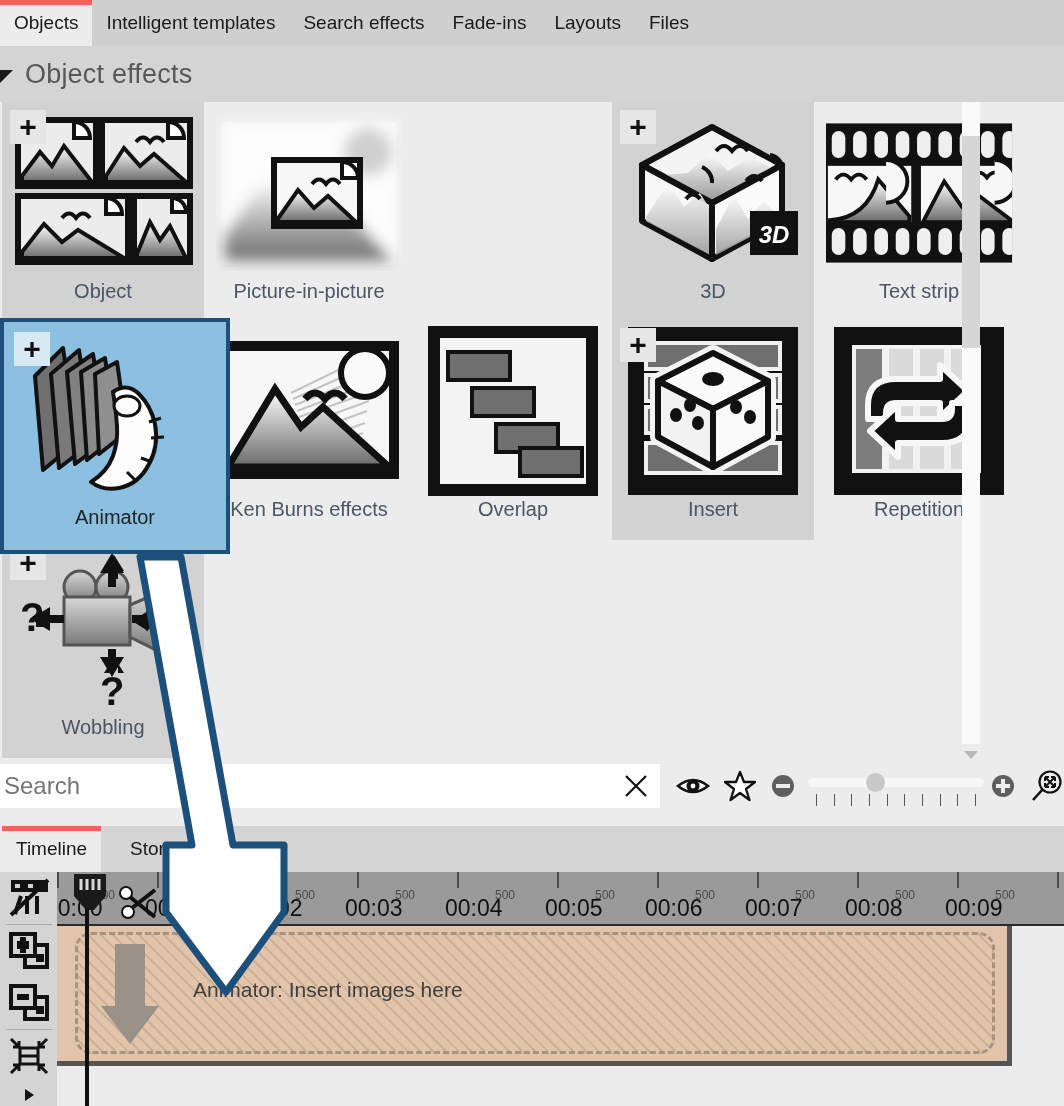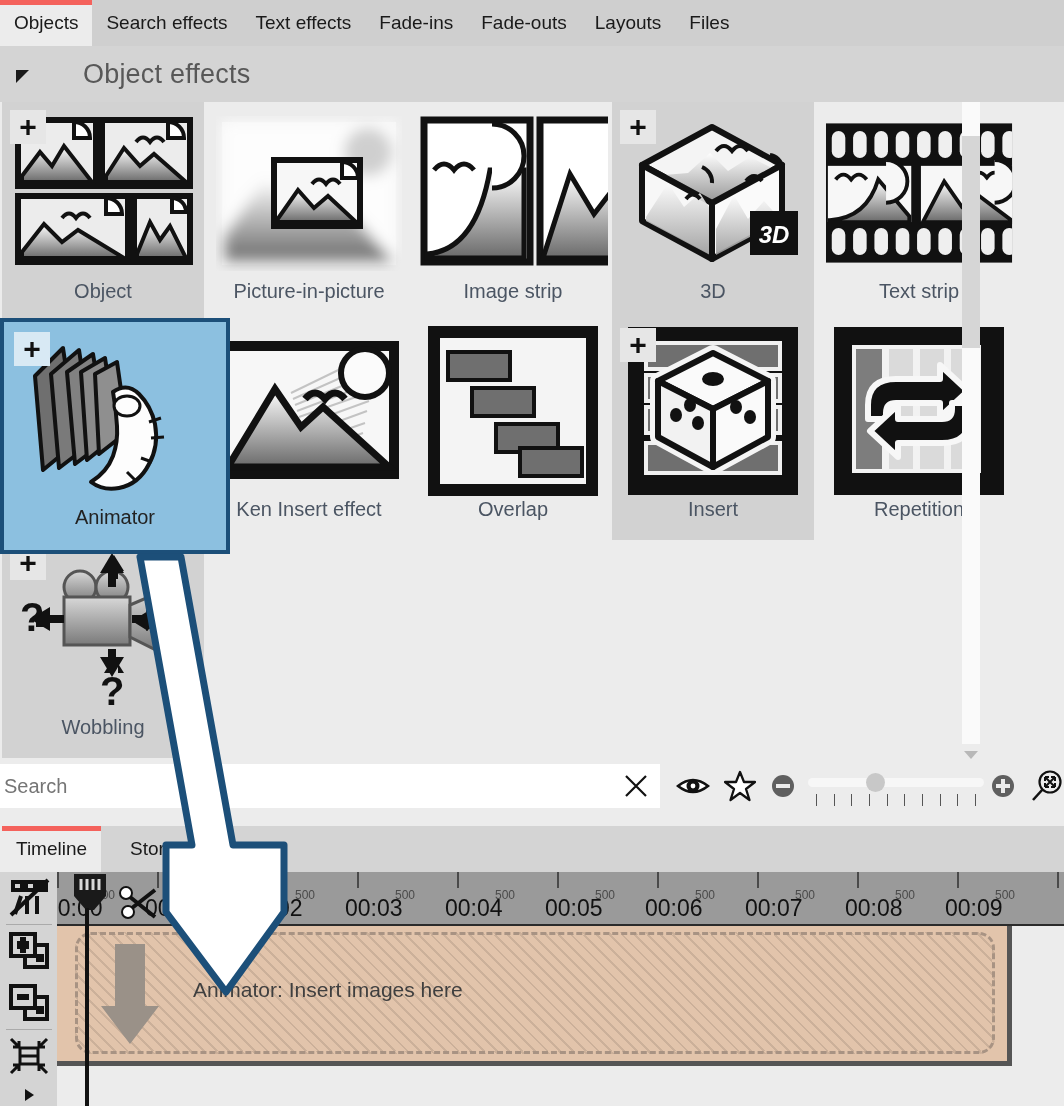--- a/index.html
+++ b/index.html
@@ -30,21 +30,21 @@
   .tab.active { background: #ececec; }
   .tab.active::before {
     content:""; position:absolute; left:0; right:0; top:0; height:5px;
     background: #f4625c;
   }
 
   
   .section-head {
     position: absolute; left:0; top:46px; width: 1064px; height: 56px;
     background: #d4d4d4;
-    display: flex; align-items: center; padding-left: 16px; gap: 42px;
+    display: flex; align-items: center; padding-left: 0;
   }
   .tri-down {
     width:0;height:0;
     border-left: 13px solid #1a1a1a;
     border-bottom: 13px solid transparent;
     border-top: 0 solid transparent;
     transform: rotate(0deg);
     margin-right: 12px; margin-top:4px;
   }
   .section-title { font-size: 27px; color: #585858; font-weight: 300; letter-spacing:.2px; }
@@ -85,21 +85,21 @@
                    display:flex;align-items:center;justify-content:center; }
 
   
   .searchrow { position:absolute; left:0; top:762px; width:1064px; height:48px; background:#ececec; }
   .searchbox {
     position:absolute; left:0; top:2px; width:660px; height:44px;
     background:#fff; display:flex; align-items:center;
   }
   .searchbox input {
     border:none; outline:none; background:transparent;
-    font-size: 20px; color:#555; width: 600px; padding-left: 4px;
+    font-size: 24px; color:#555; width: 600px; padding-left: 4px;
     font-family: "Liberation Sans", sans-serif;
   }
   .clear-x { position:absolute; right:12px; top:10px; width:24px; height:24px; cursor:pointer; }
   .tools { position:absolute; left:662px; top:2px; width:402px; height:44px;
            display:flex; align-items:center; }
   .tool { margin-left: 14px; display:flex; align-items:center; justify-content:center; cursor:pointer; }
   .slider-wrap { position:relative; width:176px; height:40px; margin-left:12px; }
   .slider-track { position:absolute; left:0; top:12px; width:176px; height:9px;
                   background:#f7f7f7; border-radius:5px; }
   .slider-knob  { position:absolute; left:58px; top:7px; width:19px; height:19px;
@@ -155,30 +155,27 @@
 </head>
 <body>
 
 <div id="app">
 
   <div class="tabbar">
     <div class="tab active">
         <span>Objects</span>
       </div>
     <div class="tab">
+        <span>Intelligent templates</span>
+      </div>
+    <div class="tab">
         <span>Search effects</span>
-      </div>
-    <div class="tab">
-        <span>Text effects</span>
       </div>
     <div class="tab">
         <span>Fade-ins</span>
-      </div>
-    <div class="tab">
-        <span>Fade-outs</span>
       </div>
     <div class="tab">
         <span>Layouts</span>
       </div>
     <div class="tab">
         <span>Files</span>
       </div>
   </div>
 
   <div class="section-head">
@@ -254,43 +251,20 @@
               <rect x="58" y="44" width="86" height="66" fill="#f7f7f7" stroke="#111" stroke-width="6"></rect>
               <path d="M61 104 L82 74 L98 92 L112 80 L140 106 L61 106 Z" fill="url(#mg2)" stroke="#111" stroke-width="4"></path>
               <path d="M96 68 q7-9 14 0 q7-9 14 0" fill="none" stroke="#111" stroke-width="4"></path>
               <path d="M126 46 a16 16 0 0 1 16 16 h-16 z" fill="#fff" stroke="#111" stroke-width="4"></path>
             </g>
           </svg>
         </div>
         <div class="caption">Picture-in-picture</div>
       </div>
 
-      <div class="cell" style="left:412px">
-        <div class="thumb">
-          <svg width="190" height="158" viewBox="0 0 190 158">
-            <defs>
-              <linearGradient id="mg3" x1="0" y1="0" x2="0" y2="1">
-                <stop offset="0%" stop-color="#ffffff"></stop>
-                  <stop offset="100%" stop-color="#6a6a6a"></stop>
-              </linearGradient>
-            </defs>
-            <g>
-              <rect x="6" y="6" width="106" height="142" fill="#fff" stroke="#111" stroke-width="7"></rect>
-              <path d="M9 140 Q58 136 72 56 L106 56 L106 144 L9 144 Z" fill="url(#mg3)" stroke="#111" stroke-width="5"></path>
-              <path d="M16 56 q10-12 20 0 q10-12 20 0" fill="none" stroke="#111" stroke-width="5"></path>
-              <path d="M74 10 a32 32 0 1 1 0 64" fill="#fff" stroke="#111" stroke-width="5"></path>
-            </g>
-            <g>
-              <rect x="122" y="6" width="104" height="142" fill="#fff" stroke="#111" stroke-width="7"></rect>
-              <path d="M125 144 L152 60 L176 100 L196 74 L226 144 Z" fill="url(#mg3)" stroke="#111" stroke-width="5"></path>
-            </g>
-          </svg>
-        </div>
-        <div class="caption">Image strip</div>
-      </div>
 
       <div class="cell alt" style="left:612px">
         <div class="thumb">
           <svg width="178" height="152" viewBox="0 0 178 152">
             <defs>
               <linearGradient id="cf1" x1="0" y1="0" x2="0" y2="1">
                 <stop offset="0%" stop-color="#ffffff"></stop>
                   <stop offset="100%" stop-color="#8a8a8a"></stop>
               </linearGradient>
               <linearGradient id="cf2" x1="0" y1="0" x2="0" y2="1">
@@ -421,21 +395,21 @@
                 <path d="M84 84 L150 60"></path>
               <path d="M88 92 L148 70"></path>
                 <path d="M94 100 L146 82"></path>
                 <path d="M100 108 L144 92"></path>
             </g>
             <path d="M10 124 L56 48 L82 86 L104 66 L170 126 L10 126 Z" fill="url(#mg5)" stroke="#111" stroke-width="7"></path>
             <path d="M86 58 q10-12 20 0 q10-12 20 0" fill="none" stroke="#111" stroke-width="7"></path>
             <circle cx="146" cy="32" r="24" fill="#fbfbfb" stroke="#111" stroke-width="6"></circle>
           </svg>
         </div>
-        <div class="caption">Ken Insert effect</div>
+        <div class="caption">Ken Burns effects</div>
       </div>
 
       <div class="cell" style="left:412px">
         <div class="thumb">
           <svg width="170" height="170" viewBox="0 0 170 170">
             <rect x="6" y="6" width="158" height="158" fill="#f4f4f4" stroke="#111" stroke-width="12"></rect>
             <g fill="#6f6f6f" stroke="#111" stroke-width="4">
               <rect x="20" y="26" width="62" height="28"></rect>
               <rect x="44" y="62" width="62" height="28"></rect>
               <rect x="68" y="98" width="62" height="28"></rect>

